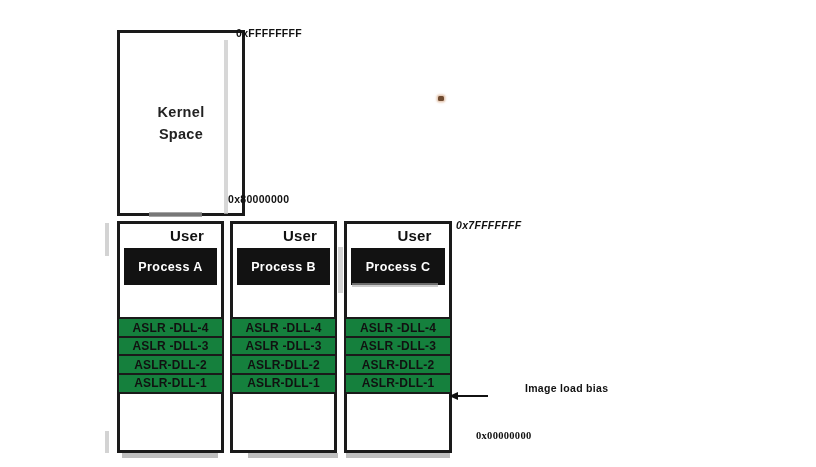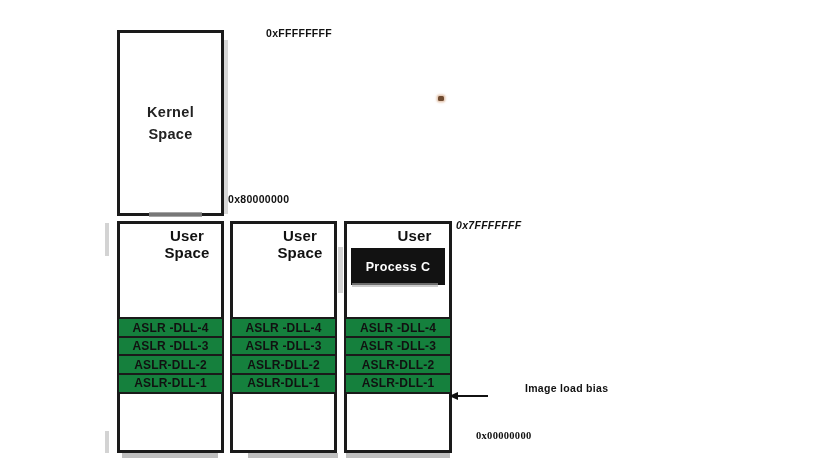--- a/index.html
+++ b/index.html
@@ -6,34 +6,34 @@
   .canvas{
     position:relative;
     width:816px;height:467px;
     background:#ffffff;
     font-family:"Liberation Sans","DejaVu Sans",sans-serif;
     color:#1a1a1a;
     overflow:hidden;
   }
   
   .kernel-box{
-    position:absolute;left:117px;top:30px;width:107px;height:186px;
+    position:absolute;left:117px;top:30px;width:128px;height:186px;
     box-sizing:border-box;border:3px solid #1a1a1a;background:#fff;
     display:flex;align-items:center;justify-content:center;
   }
   .kernel-label{
     font-size:14.5px;font-weight:600;line-height:1.55;text-align:center;
     white-space:pre-line;color:#222;letter-spacing:.3px;
   }
   
   .addr{
     position:absolute;font-size:10.5px;font-weight:700;color:#111;
     letter-spacing:.3px;white-space:nowrap;
   }
-  .addr-top{left:236px;top:27px;margin-left:30px;}
+  .addr-top{left:236px;top:27px;}
   .addr-kernel-bottom{left:228px;top:193px;}
   .addr-user-top{left:456px;top:219px;font-style:italic;}
   .addr-user-bottom{left:476px;top:430px;font-family:Liberation Serif, serif;}
   
   .column{
     position:absolute;top:221px;height:232px;width:107px;
     box-sizing:border-box;border:3px solid #1a1a1a;background:#fff;
   }
   .col-a{left:117px;}
   .col-b{left:230px;}
@@ -98,30 +98,32 @@
 Space</div>
   </div>
 
   <div class="addr addr-top">0xFFFFFFFF</div>
   <div class="addr addr-kernel-bottom">0x80000000</div>
   <div class="addr addr-user-top">0x7FFFFFFF</div>
   <div class="addr addr-user-bottom">0x00000000</div>
 
   <div class="column col-a">
     <div class="col-heading">User Space</div>
+    <div class="process-box">Process A</div>
     <div class="dll-rows">
       <div class="dll-row">ASLR -DLL-4</div>
       <div class="dll-row">ASLR -DLL-3</div>
       <div class="dll-row">ASLR-DLL-2</div>
       <div class="dll-row">ASLR-DLL-1</div>
     </div>
   </div>
 
   <div class="column col-b">
     <div class="col-heading">User Space</div>
+    <div class="process-box">Process B</div>
     <div class="dll-rows">
       <div class="dll-row">ASLR -DLL-4</div>
       <div class="dll-row">ASLR -DLL-3</div>
       <div class="dll-row">ASLR-DLL-2</div>
       <div class="dll-row">ASLR-DLL-1</div>
     </div>
   </div>
 
   <div class="column col-c">
     <div class="col-heading">User Space</div>

